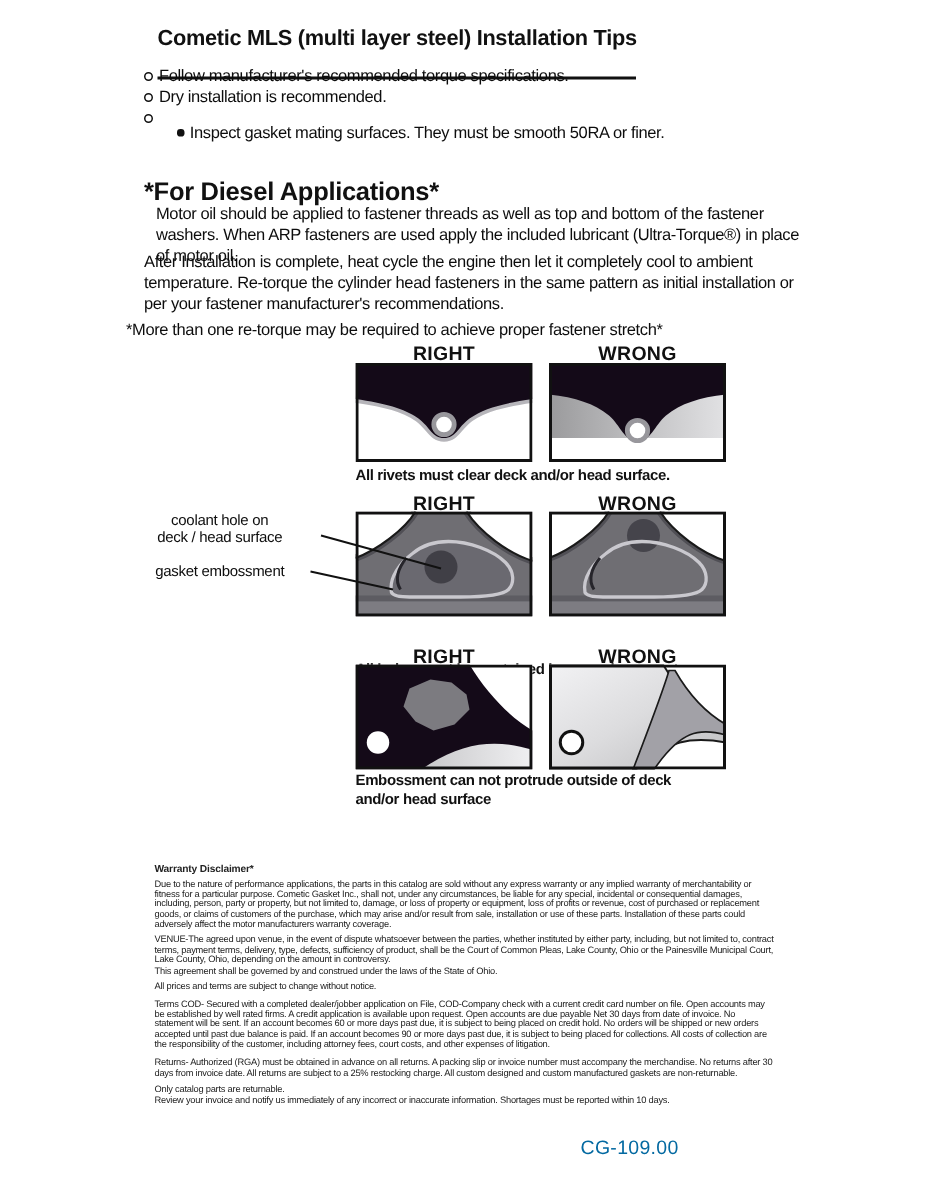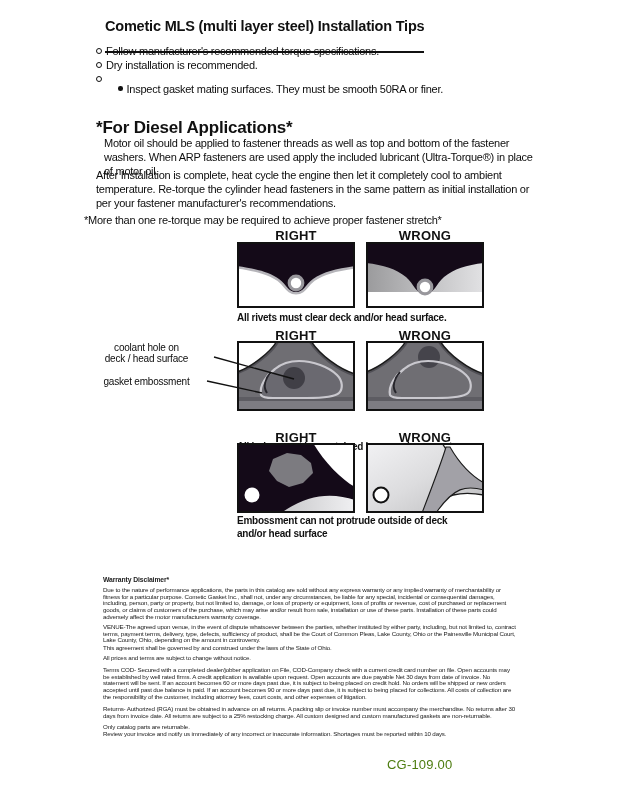--- a/index.html
+++ b/index.html
@@ -20,21 +20,21 @@
   .fc{width:4.5px;height:4.5px;background:#111;border-radius:50%;margin:4px 4px 0 0;flex:none;}
   .sub{margin-left:22px;}
   .diesel-head{left:96px;top:118px;font-size:17px;font-weight:bold;letter-spacing:-0.2px;}
   .para{width:440px;}
   .rw-label{width:118px;text-align:center;font-size:13px;font-weight:bold;letter-spacing:0.2px;}
   .caption{font-size:10px;font-weight:bold;letter-spacing:-0.25px;line-height:12.5px;}
   .ann{font-size:10px;letter-spacing:-0.2px;line-height:11.2px;text-align:center;width:133px;color:#0d0d0d;}
   .panel{display:block;}
   .legal{width:414px;font-size:6.2px;letter-spacing:-0.15px;line-height:6.7px;color:#222;}
   .legal-head{font-size:6.8px;font-weight:bold;letter-spacing:-0.1px;color:#222;}
-  .pagenum{font-size:13px;letter-spacing:0.2px;color:#4d7c0f;}
+  .pagenum{font-size:13px;letter-spacing:0.2px;color:#0369a1;}
   svg{display:block;}
 </style>
 </head>
 <body>
 
 <div class="page">
 
   <div class="abs title">Cometic MLS (multi layer steel) Installation Tips</div>
 
   <div class="abs bullets body-text">

